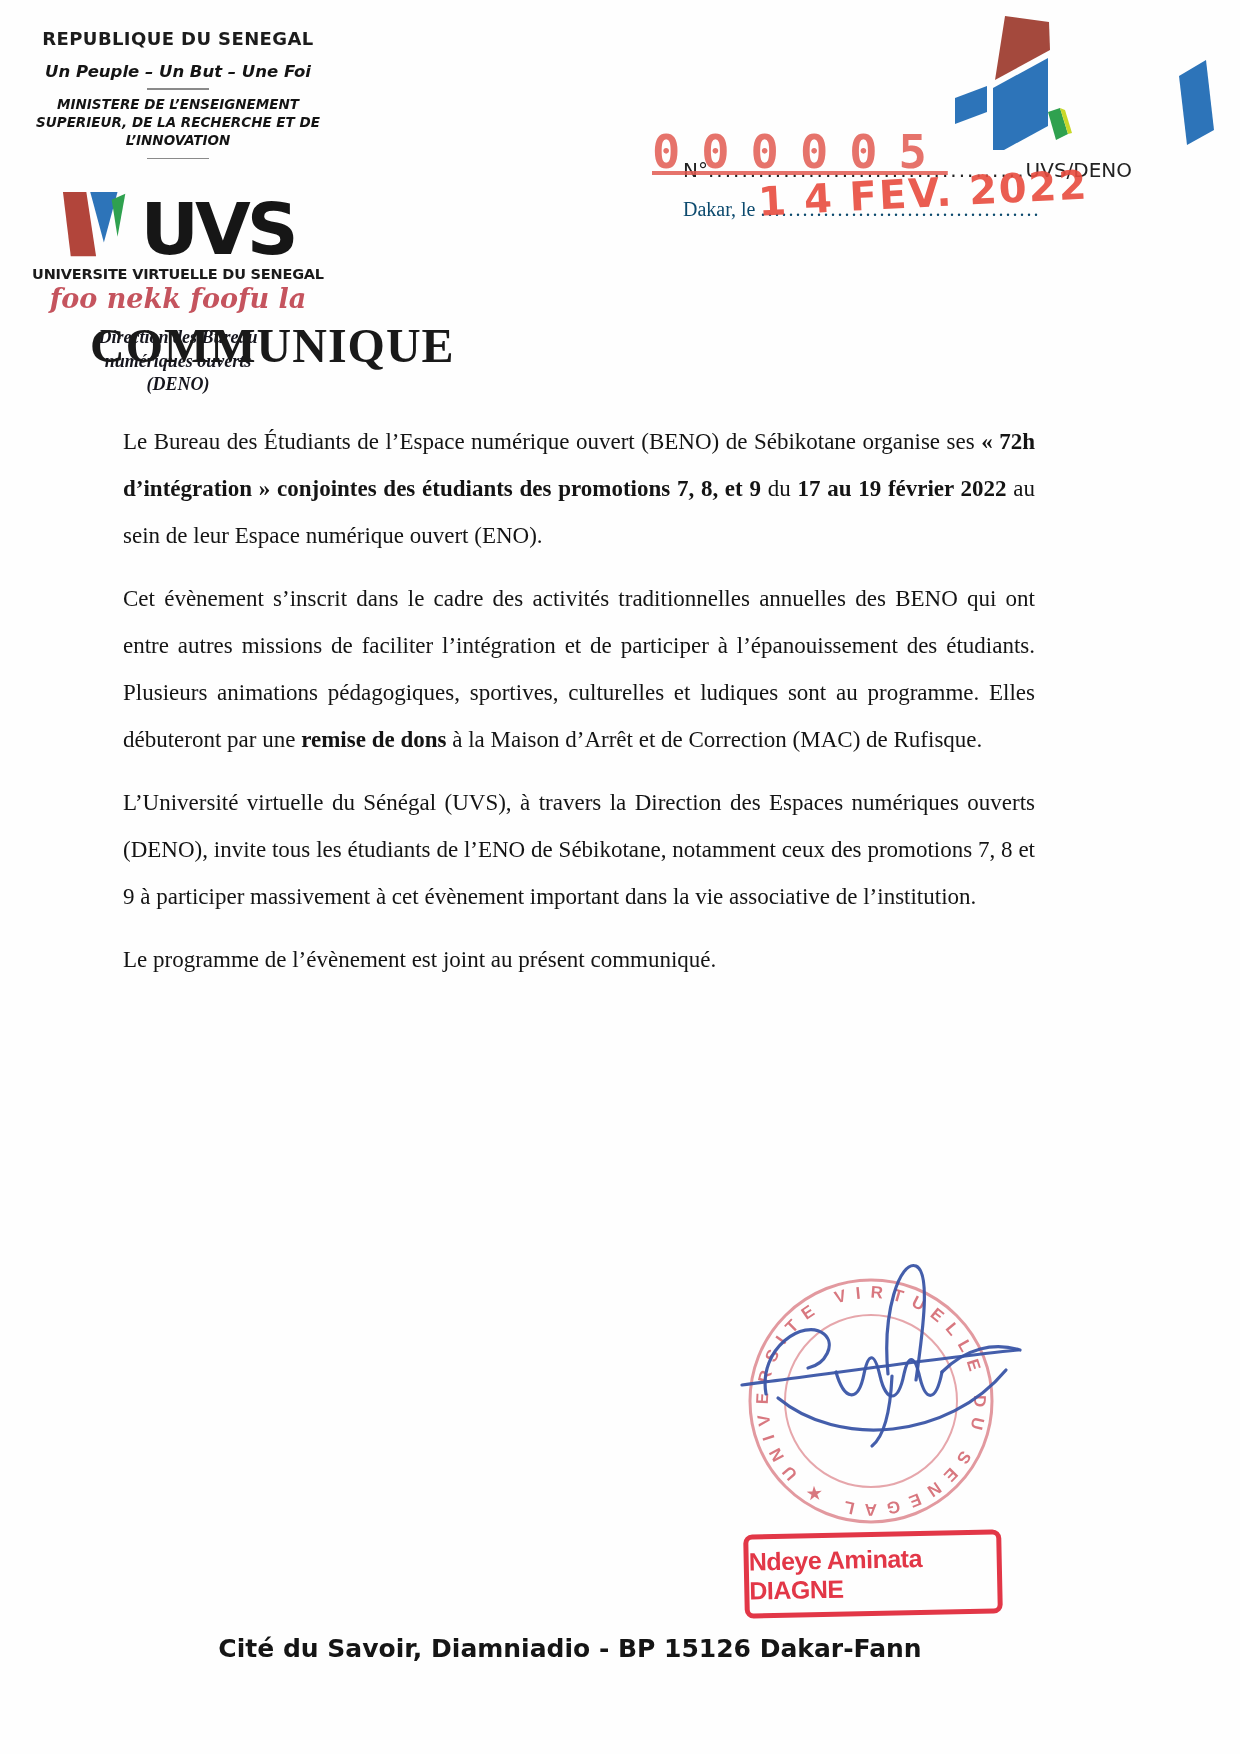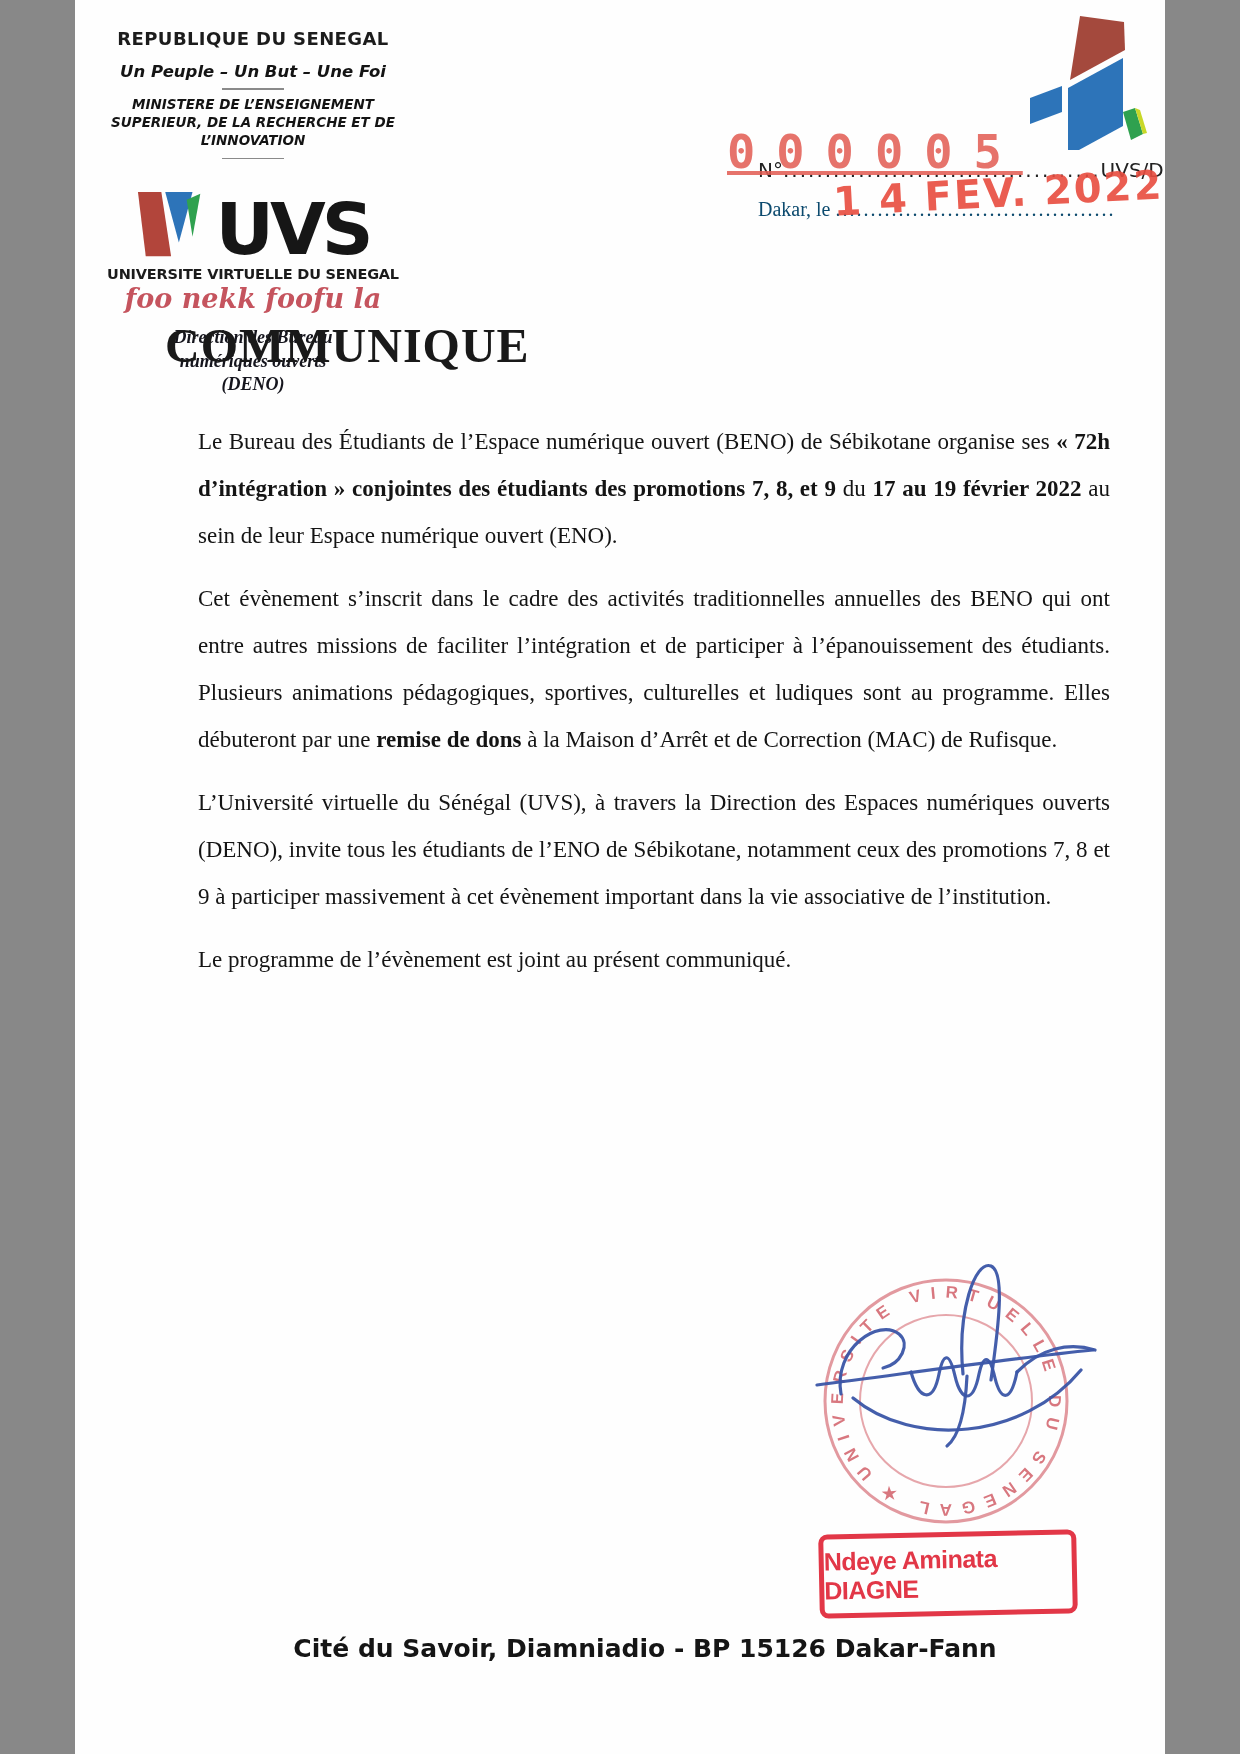--- a/index.html
+++ b/index.html
@@ -1,17 +1,17 @@
 <!DOCTYPE html>
 <html><head>
 <meta charset="utf-8">
 <style>
   html,body{margin:0;padding:0;background:#888;}
   .page{
-    position:relative; width:1090px; height:1754px; margin:0 auto;
+    position:relative; width:1240px; height:1754px; margin:0 auto;
     background:#fefefe; overflow:hidden;
     font-family:"Liberation Serif", serif; color:#141414;
   }
 
   
   .hdr-left{position:absolute; left:22px; top:28px; width:312px; text-align:center;
             font-family:"DejaVu Sans", sans-serif;}
   .republic{font-size:18px; font-weight:bold; letter-spacing:.4px; color:#1c1c1c;}
   .motto{font-size:16.5px; font-weight:bold; font-style:italic; margin-top:13px;}
   .rule{width:62px; border-top:2px solid #8a8a8a; margin:7px auto 6px;}

